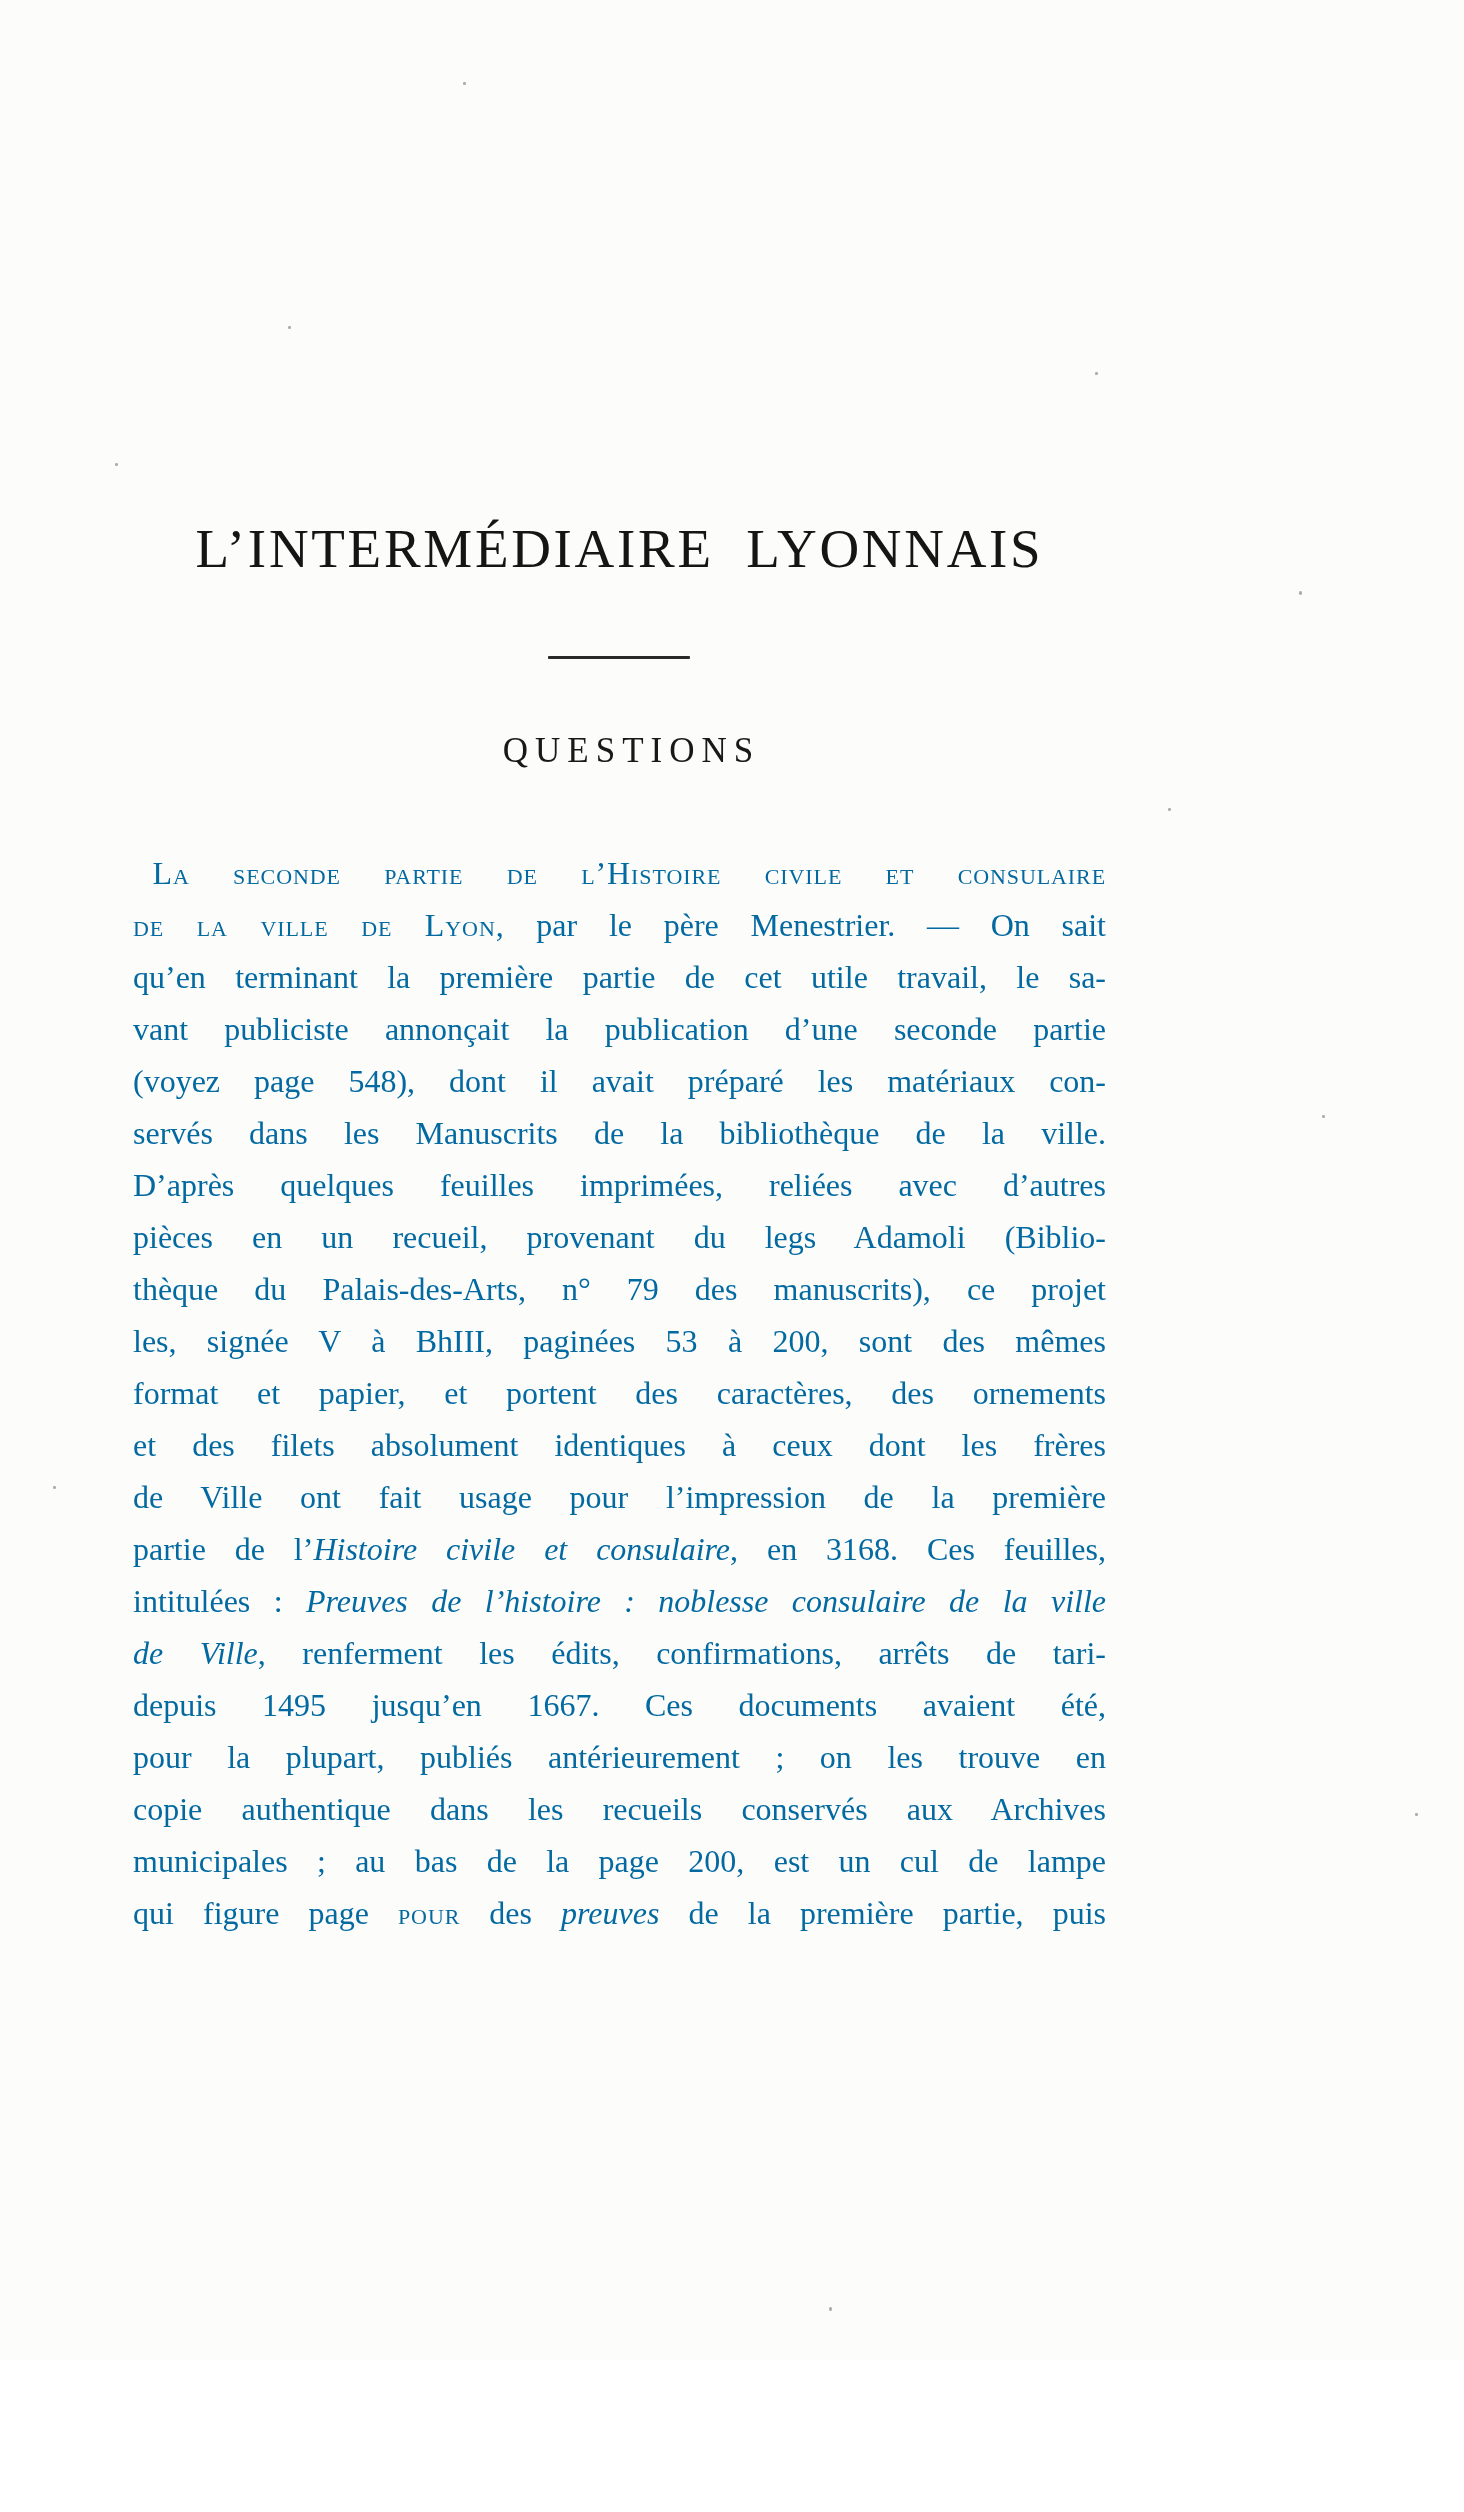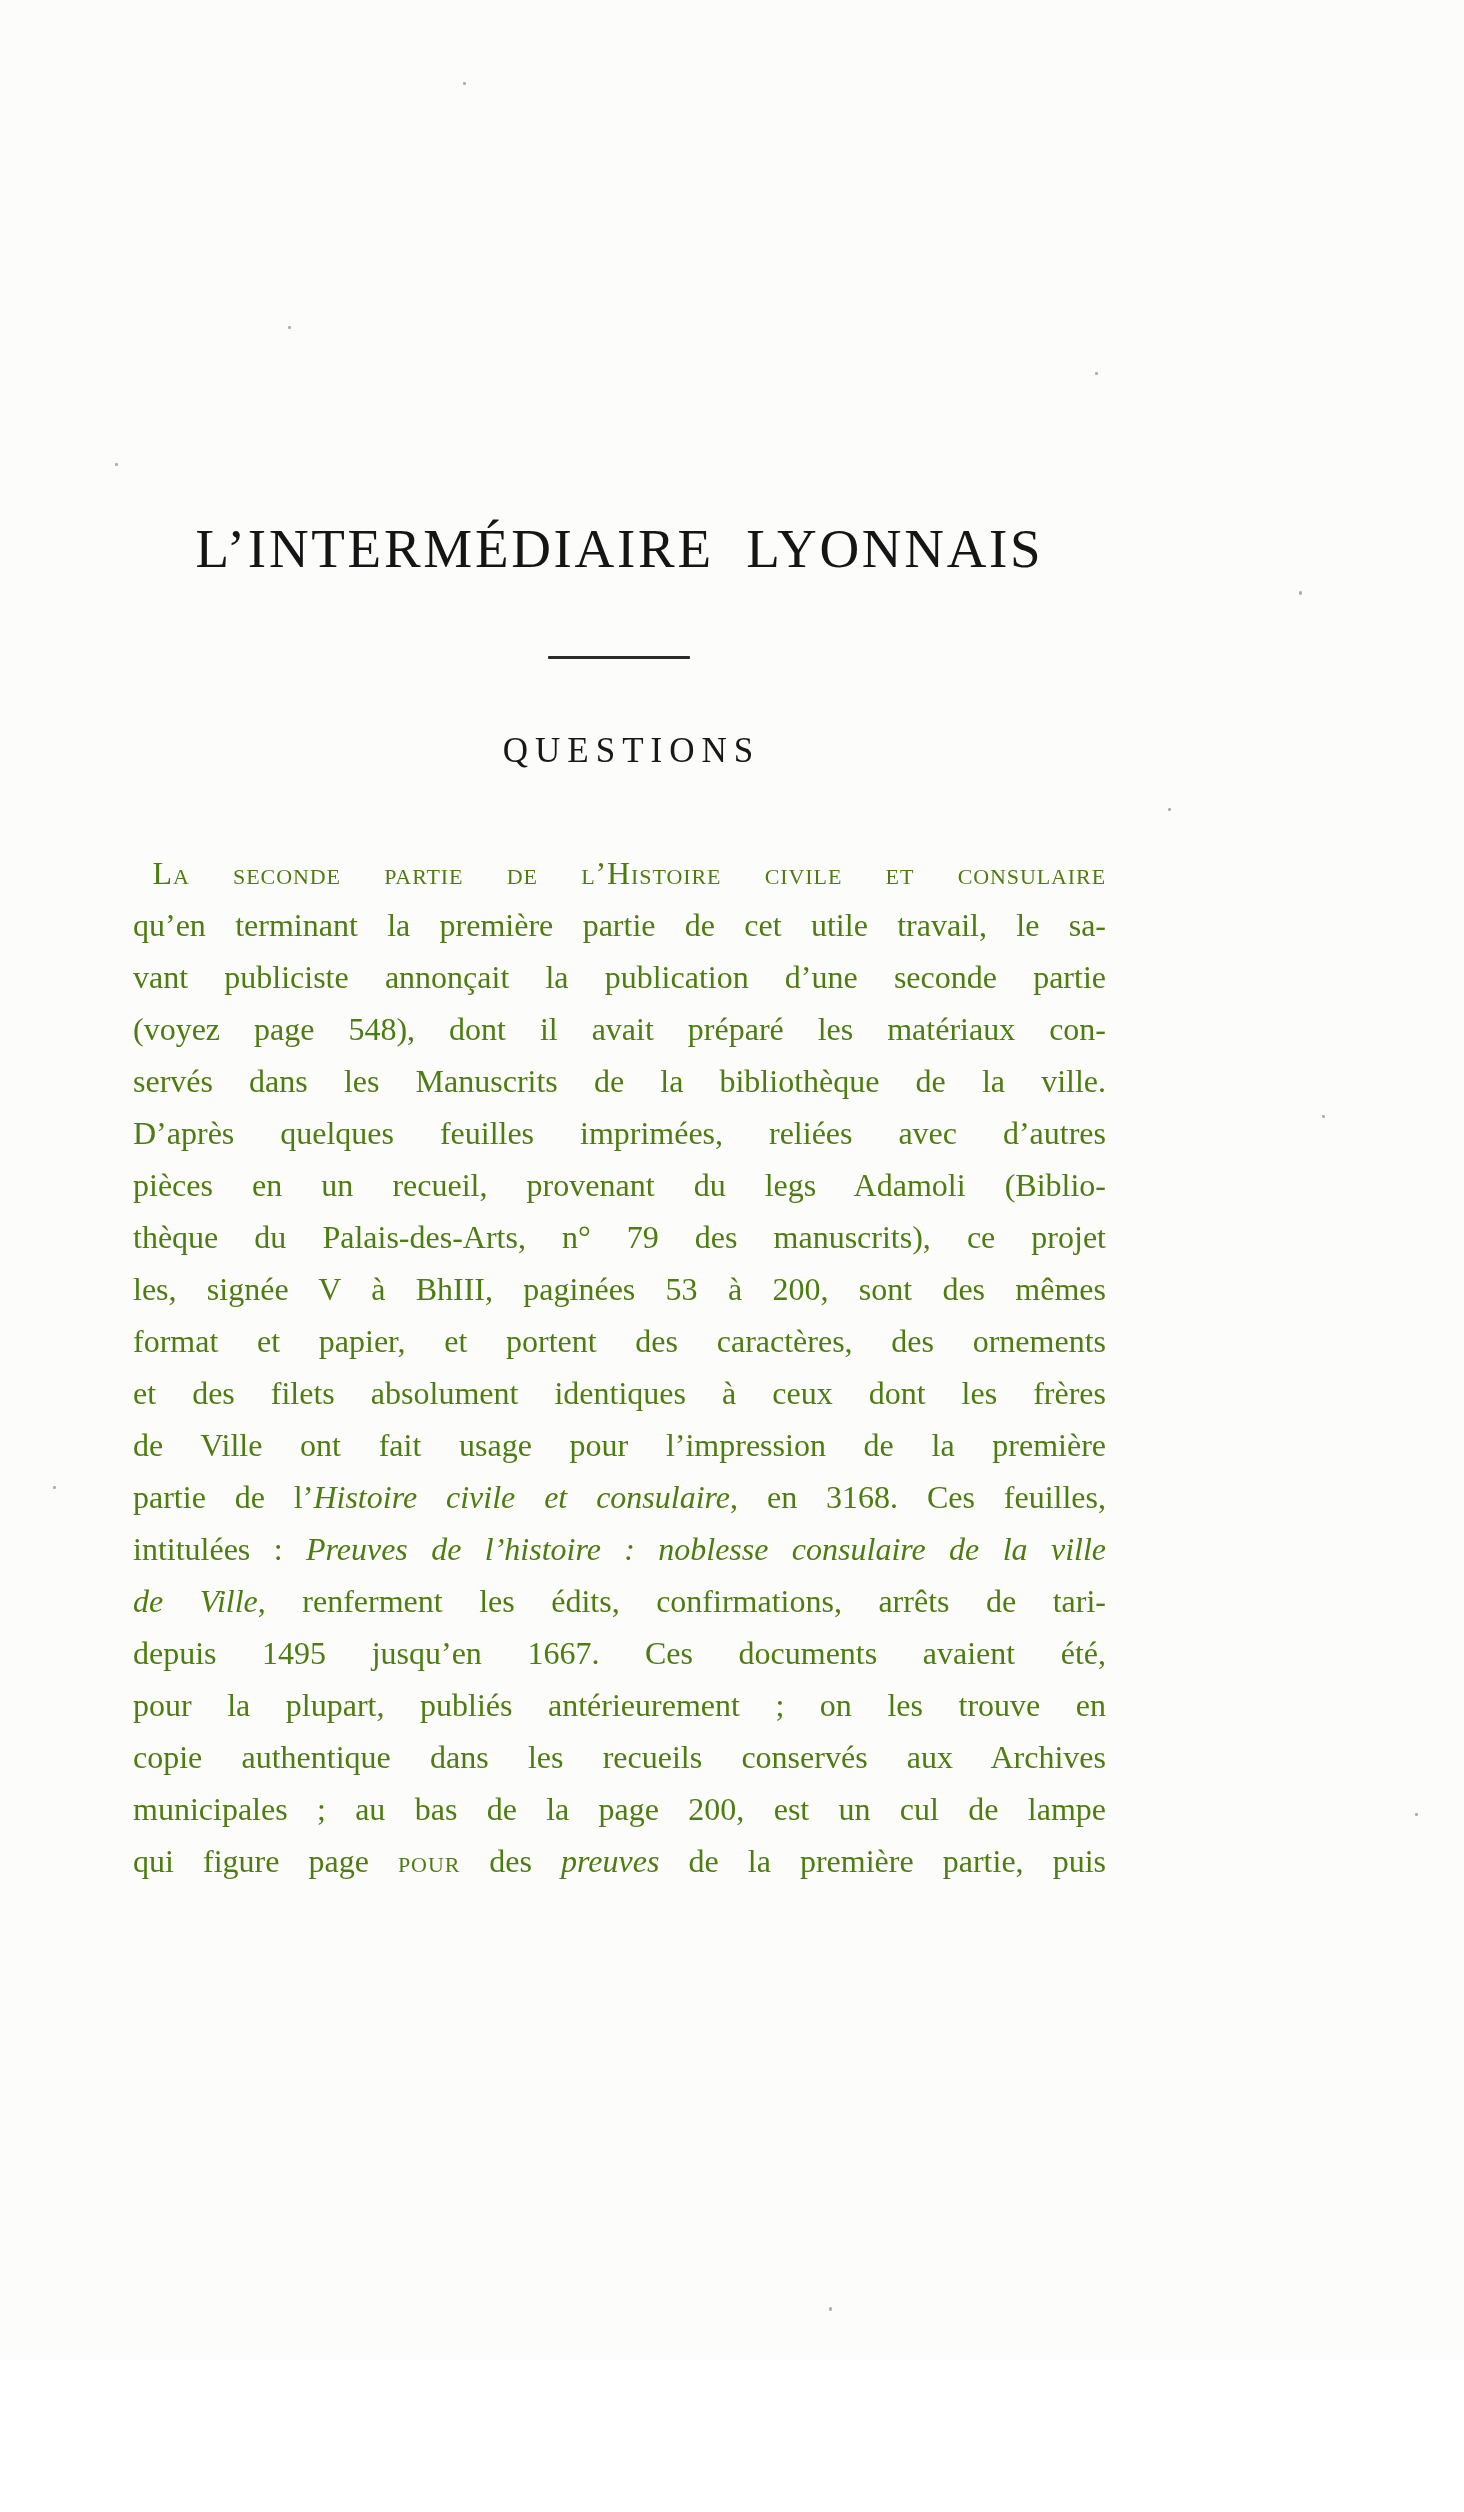--- a/index.html
+++ b/index.html
@@ -47,21 +47,21 @@
     letter-spacing: 7px;
     color: #181818;
   }
 
   .article-body {
     position: absolute;
     top: 847px;
     left: 133px;
     width: 973px;
     font-size: 32px;
-    color: #4d7c0f;
+    color: #0369a1;
   }
 
   .line {
     height: 52px;
     line-height: 52px;
     text-align: justify;
     text-align-last: justify;
     -moz-text-align-last: justify;
     text-justify: inter-word;
     white-space: nowrap;
@@ -86,20 +86,21 @@
 <div class="scan-page">
 
   <h1 class="page-title" style="margin:0; font-weight:normal;">L’INTERMÉDIAIRE LYONNAIS</h1>
 
   <div class="section-divider"></div>
 
   <h2 class="section-heading" style="margin:0; font-weight:normal;">QUESTIONS</h2>
 
   <div class="article-body">
       <div class="line indent"><span class="sc">La seconde partie de l’Histoire civile et consulaire</span></div>
+      <div class="line"><span class="sc">de la ville de Lyon,</span><span class="rm"> par le père Menestrier. — On sait</span></div>
       <div class="line"><span class="rm">qu’en terminant la première partie de cet utile travail, le sa-</span></div>
       <div class="line"><span class="rm">vant publiciste annonçait la publication d’une seconde partie</span></div>
       <div class="line"><span class="rm">(voyez page 548), dont il avait préparé les matériaux con-</span></div>
       <div class="line"><span class="rm">servés dans les Manuscrits de la bibliothèque de la ville.</span></div>
       <div class="line"><span class="rm">D’après quelques feuilles imprimées, reliées avec d’autres</span></div>
       <div class="line"><span class="rm">pièces en un recueil, provenant du legs Adamoli (Biblio-</span></div>
       <div class="line"><span class="rm">thèque du Palais-des-Arts, n° 79 des manuscrits), ce projet</span></div>
       <div class="line"><span class="rm">les, signée V à BhIII, paginées 53 à 200, sont des mêmes</span></div>
       <div class="line"><span class="rm">format et papier, et portent des caractères, des ornements</span></div>
       <div class="line"><span class="rm">et des filets absolument identiques à ceux dont les frères</span></div>

